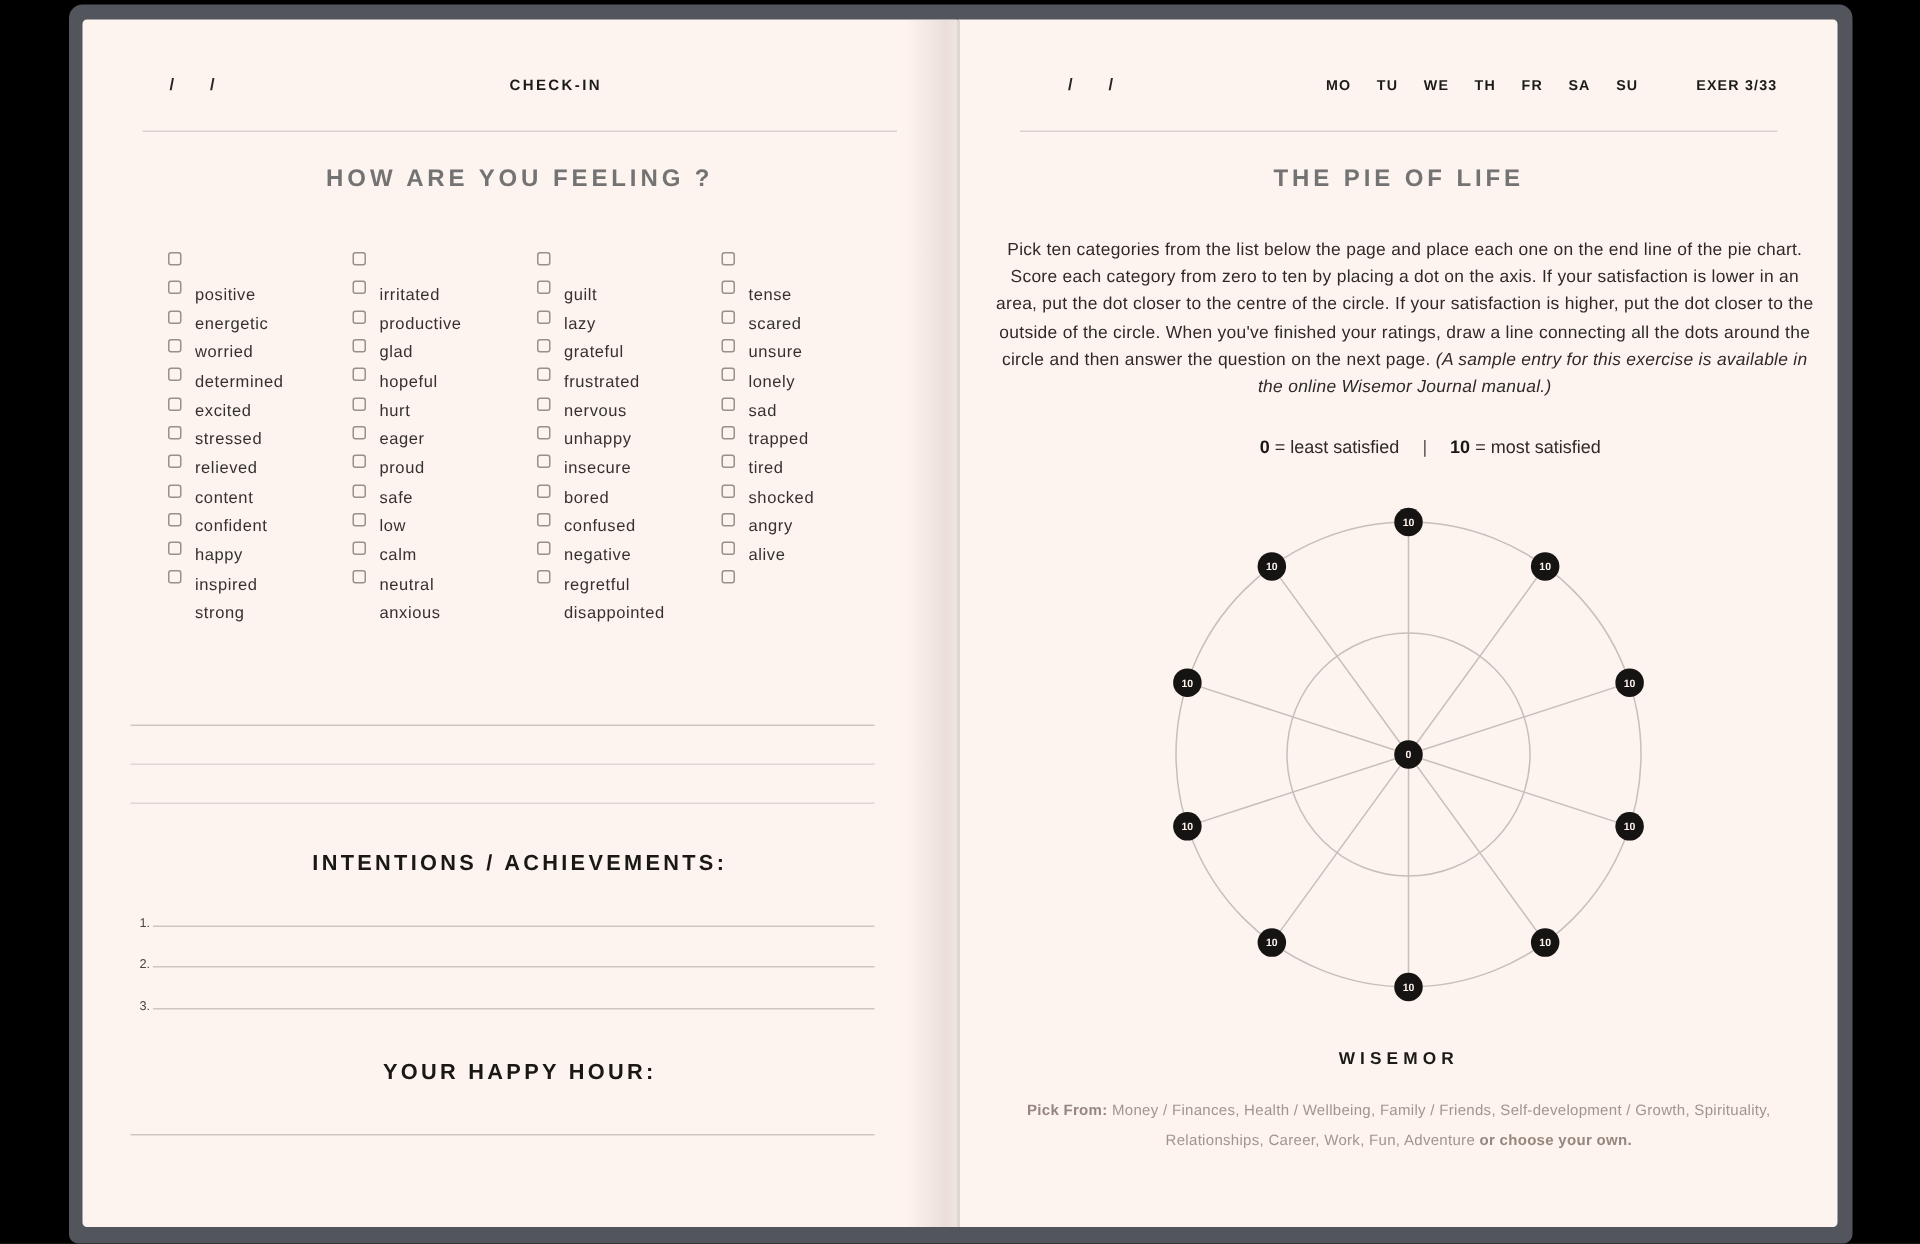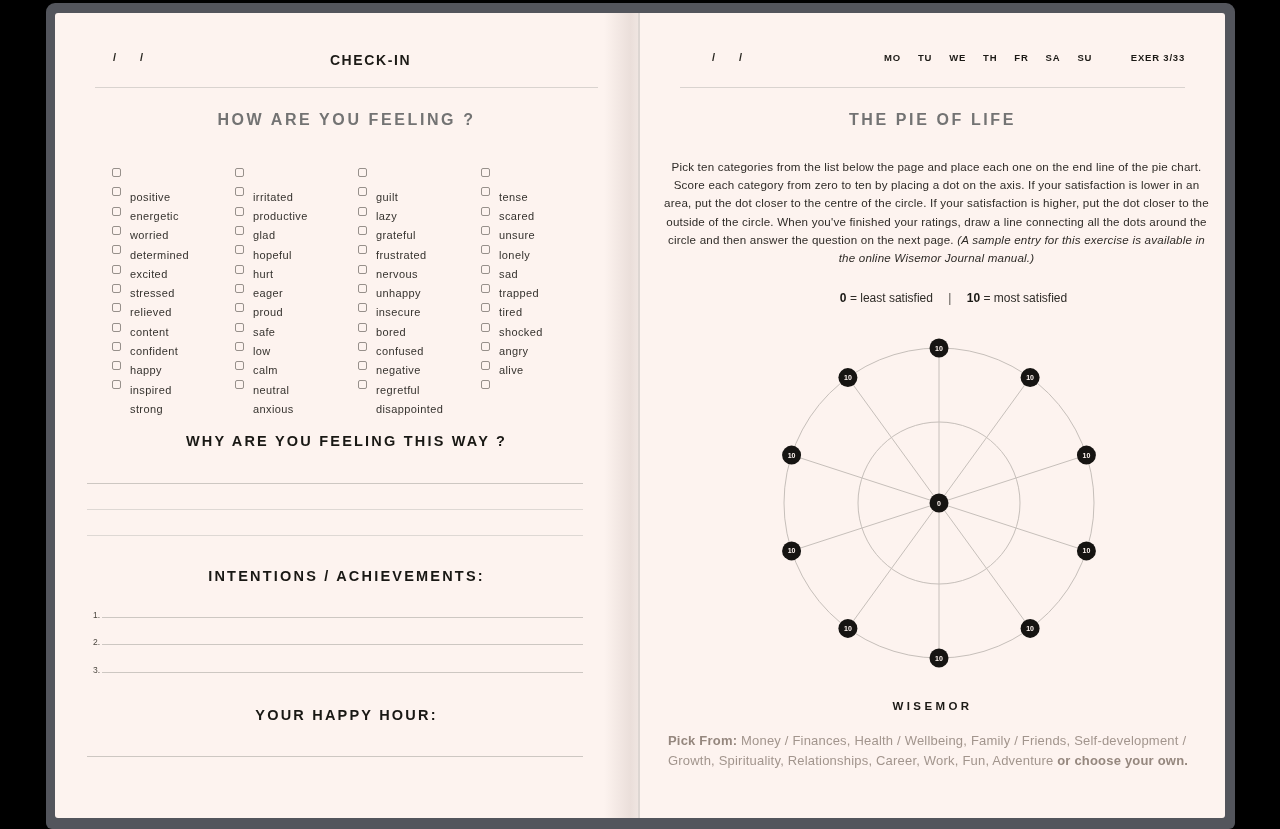--- a/index.html
+++ b/index.html
@@ -14,21 +14,21 @@
           background:linear-gradient(to right, rgba(160,140,130,0) 0%, rgba(150,130,122,0.18) 78%, rgba(120,105,98,0.10) 100%);
           pointer-events:none; }
   .page.right { flex:1; border-radius:0 3px 3px 0; border-left:2px solid #ddd6d2; }
 
   
   .hdr-row { position:absolute; top:38px; left:0; right:0; height:16px; }
   .slashes { position:absolute; top:0; display:flex; gap:24px; font-size:11px; font-weight:bold; color:#27251f; }
   .page.left .slashes { left:58px; }
   .page.right .slashes { left:72px; }
   .hdr-title { position:absolute; top:1px; left:0; right:0; text-align:center;
-               font-size:14px; font-weight:bold; letter-spacing:1.6px; color:#1c1a16;margin-left:48px; }
+               font-size:10px; font-weight:bold; letter-spacing:1.6px; color:#1c1a16;margin-left:48px; }
   .weekday-row { position:absolute; top:1px; left:196px; display:flex; gap:17px;padding-left:48px; }
   .weekday { font-size:9.5px; font-weight:bold; letter-spacing:0.8px; color:#1c1a16; }
   .exer { position:absolute; top:1px; right:40px; font-size:9.5px; font-weight:bold; letter-spacing:0.8px; color:#1c1a16;padding-left:36px; }
   .hdr-rule { position:absolute; top:74px; left:40px; right:40px; height:0; border-top:1px solid #d9d3cf; }
 
   
   .h1 { position:absolute; left:0; right:0; text-align:center; font-size:16px; font-weight:bold;
         letter-spacing:2.6px; color:#737373; }
   .h2 { position:absolute; left:0; right:0; text-align:center; font-size:14.5px; font-weight:bold;
         letter-spacing:2.2px; color:#191814; }
@@ -56,22 +56,22 @@
                   font-size:11.6px; line-height:18.2px; color:#2e2b27; letter-spacing:0.2px; }
   .instructions .note { font-style:italic; }
   .legend { position:absolute; top:278px; left:0; right:0; text-align:center;
             font-size:12px; color:#2e2b27;margin-left:42px; }
   .legend b { font-weight:bold; color:#191814; }
   .legend .div { display:inline-block; margin:0 12px; color:#55524d; }
   .wheel { position:absolute; left:129px; top:320px; width:340px; height:340px; }
   .wheel svg text { font-family:"Liberation Sans","DejaVu Sans",sans-serif; }
   .brand { position:absolute; top:687px; left:0; right:0; text-align:center;
            font-size:11.5px; font-weight:bold; letter-spacing:3.4px; color:#1c1a16; }
-  .pick-footer { position:absolute; top:718px; left:28px; right:28px; text-align:left;
-                 font-size:13px; line-height:19.5px; color:#a2958d; letter-spacing:0.2px; }
+  .pick-footer { position:absolute; top:718px; left:28px; right:28px; text-align:center;
+                 font-size:10px; line-height:19.5px; color:#a2958d; letter-spacing:0.2px; }
   .pick-footer b { font-weight:bold; color:#95877e; }
 </style>
 </head>
 <body>
 
 <div class="book">
   <div class="pages">
 
     <div class="page left">
       <div class="hdr-row">
@@ -281,21 +281,20 @@
               <span class="cbox"></span>
               <span class="feel-label"></span>
             </div>
             <div class="feel-item">
               <span class="cbox"></span>
               <span class="feel-label"></span>
             </div>
           </div>
         </div>
 
-      <div class="h2" style="top:420px;">WHY ARE YOU FEELING THIS WAY ?</div>
       <div class="lines-block" style="top:445px;">
         <div class="wline"></div>
         <div class="wline"></div>
         <div class="wline"></div>
       </div>
 
       <div class="h2" style="top:555px;">INTENTIONS / ACHIEVEMENTS:</div>
       <div class="num-rows" style="top:577px;">
           <div class="num-row">
             <span class="num">1.</span>

